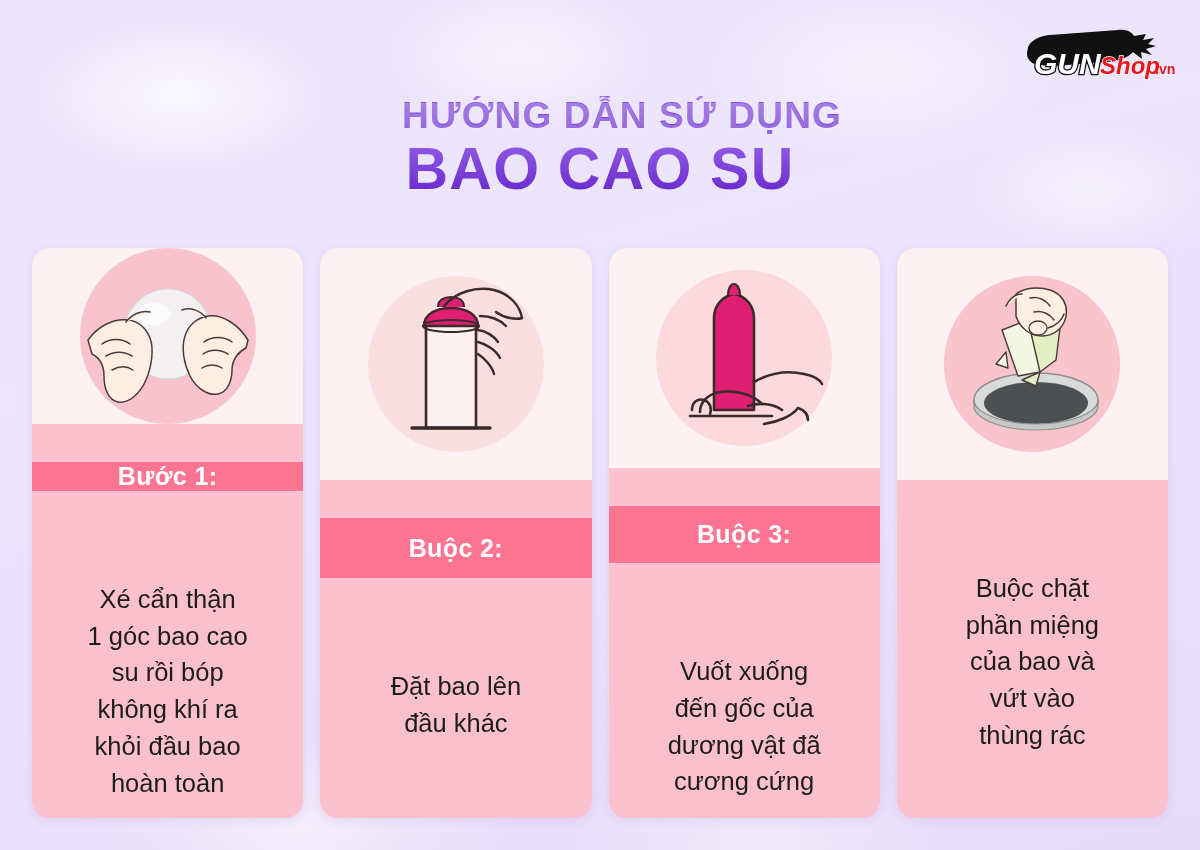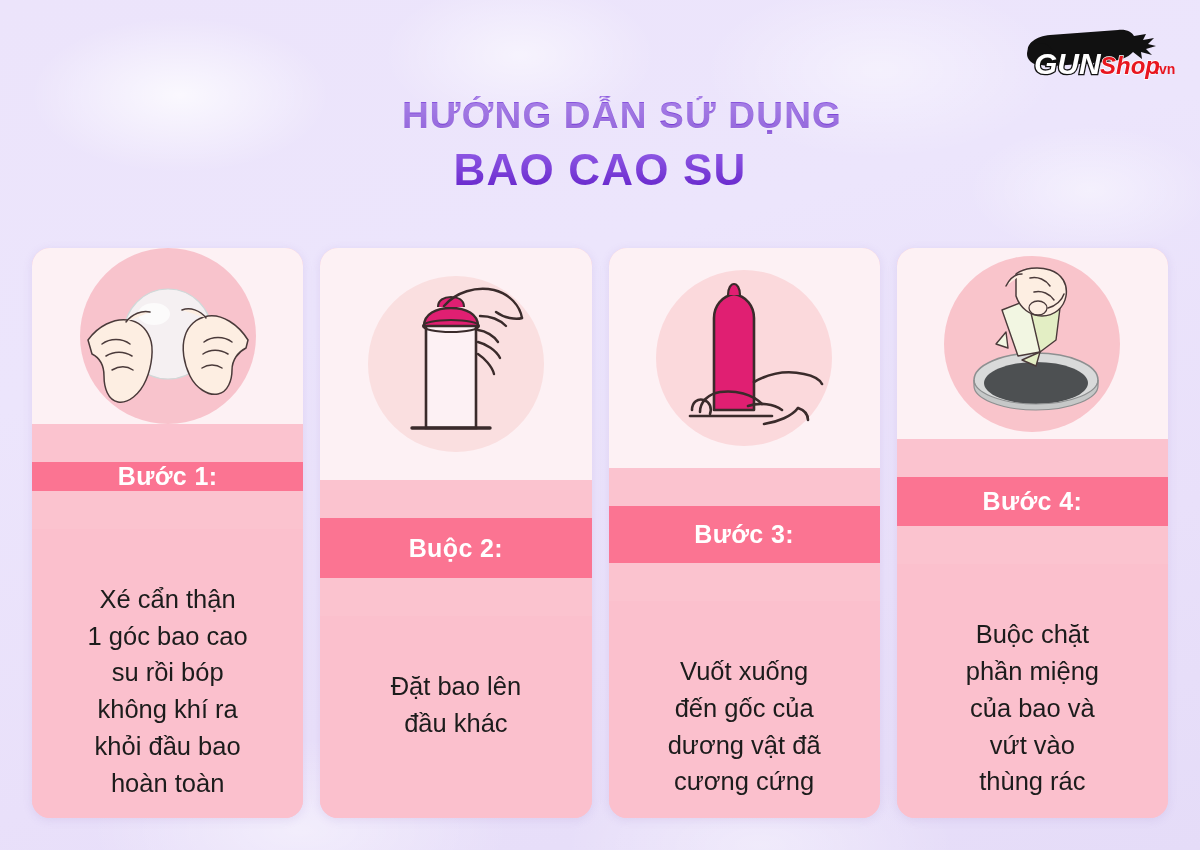--- a/index.html
+++ b/index.html
@@ -40,22 +40,22 @@
     font-size:37px; font-weight:bold; letter-spacing:1.2px;
     color:#7e45d8;
     background:linear-gradient(180deg,#8d5ae0 0%,#6d2fce 100%);
     -webkit-background-clip:text; background-clip:text;
     -webkit-text-fill-color:transparent;
     text-shadow:0 1px 0 rgba(255,255,255,.25);
     line-height:1.08;
     margin-left:44px;
   }
   #title-line2 {
-    margin-top:10px;
-    font-size:44px; font-weight:bold; letter-spacing:1.2px;
+    margin-top:2px;
+    font-size:59px; font-weight:bold; letter-spacing:1.2px;
     background:linear-gradient(180deg,#9560e8 0%,#6321c9 100%);
     -webkit-background-clip:text; background-clip:text;
     -webkit-text-fill-color:transparent;
     line-height:1.08;
   }
 
   
   #cards {
     position:absolute; top:248px; left:32px;
     width:1136px; height:570px;
@@ -223,21 +223,21 @@
               <path d="M36 140 C36 132 42 128 48 130 C54 132 56 138 54 144"></path>
               <line x1="34" y1="146" x2="116" y2="146"></line>
               <path d="M92 136 C104 132 118 134 126 140"></path>
               <path d="M108 154 C122 152 136 146 142 138"></path>
               <path d="M142 138 C148 140 152 144 152 150"></path>
             </g>
           </svg>
         </div>
       </div>
       <div class="card-band">
-        <span class="card-band-label">Bước 3:</span>
+        <span class="card-band-label">Buộc 3:</span>
       </div>
       <div class="card-body">
         <div class="card-text">Vuốt xuống
 đến gốc của
 dương vật đã
 cương cứng</div>
       </div>
     </div>
 
     <div class="card">
@@ -262,23 +262,20 @@
                        C120 52 110 60 98 60 C86 60 76 52 72 40 Z"></path>
               <path d="M62 30 C66 22 72 18 78 18"></path>
               <path d="M86 22 C94 20 102 24 106 30"></path>
               <path d="M90 36 C98 34 106 38 110 44"></path>
               <path d="M104 52 C112 50 118 44 120 38"></path>
             </g>
             <ellipse cx="94" cy="52" rx="9" ry="7" fill="none" stroke="#4a3a3a" stroke-width="1.3"></ellipse>
           </svg>
         </div>
       </div>
-      <div class="card-band">
-        <span class="card-band-label">Bước 4:</span>
-      </div>
       <div class="card-body">
         <div class="card-text">Buộc chặt
 phần miệng
 của bao và
 vứt vào
 thùng rác</div>
       </div>
     </div>
 
   </div>

